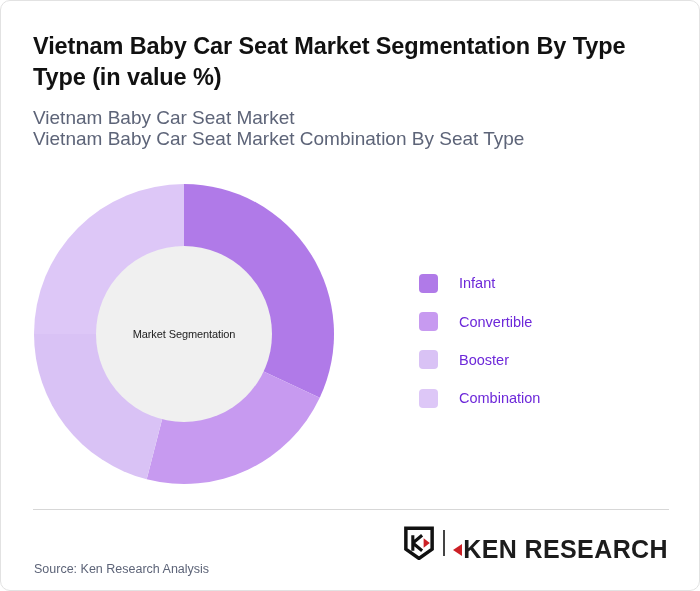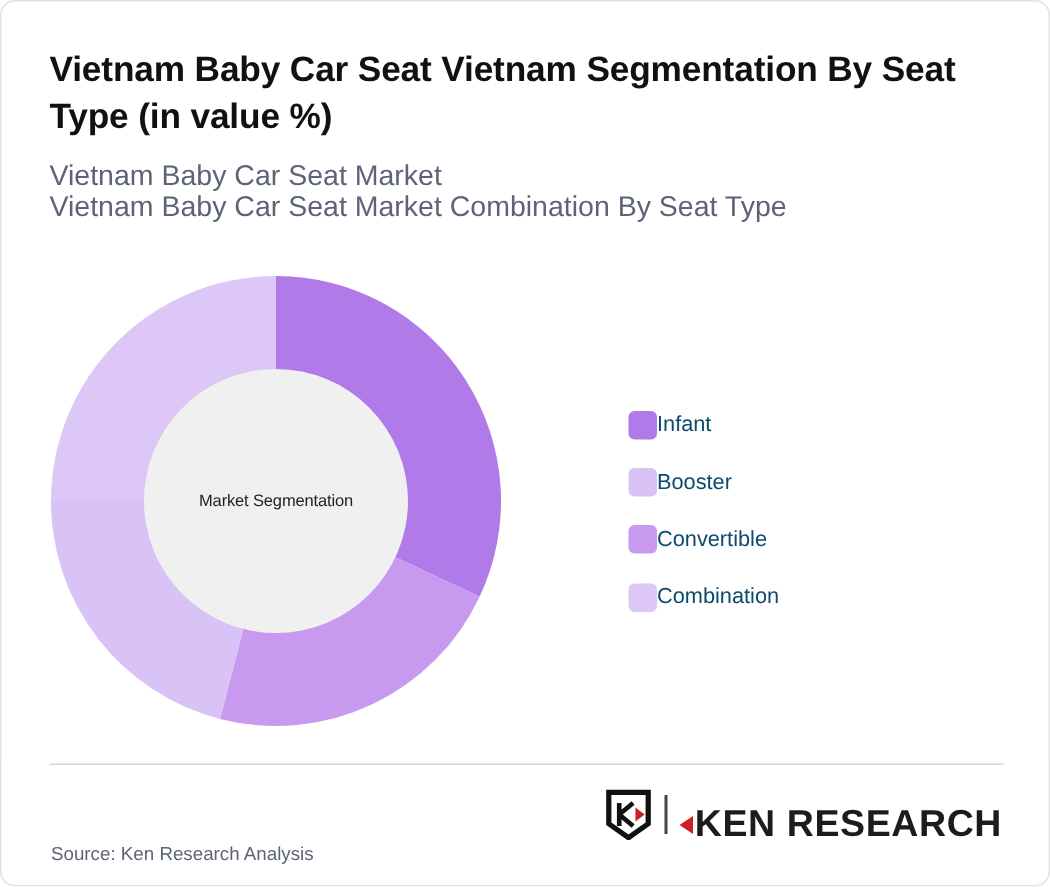--- a/index.html
+++ b/index.html
@@ -98,22 +98,23 @@
     align-items: center;
     height: 38.4px;
   }
   .legend-swatch {
     width: 19px;
     height: 19px;
     border-radius: 4px;
     flex: 0 0 auto;
   }
   .legend-label {
+    margin-left: 21px;
     font-size: 14.5px;
-    color: #0c4a6e;
+    color: #6d28d9;
     white-space: nowrap;
   }
 
   
   .divider {
     position: absolute;
     left: 32px;
     top: 508px;
     width: 636px;
     height: 1px;
@@ -165,21 +166,21 @@
     margin-right: 1px;
     margin-top: 1px;
   }
 </style>
 </head>
 <body>
 
 <div class="card">
 
   <div class="header">
-    <h1 class="chart-title">Vietnam Baby Car Seat Vietnam Segmentation By Seat Type (in value %)</h1>
+    <h1 class="chart-title">Vietnam Baby Car Seat Market Segmentation By Type Type (in value %)</h1>
     <div class="subtitles">
       <div class="subtitle">Vietnam Baby Car Seat Market</div>
       <div class="subtitle">Vietnam Baby Car Seat Market Combination By Seat Type</div>
     </div>
   </div>
 
   <div class="plot">
 
     <div class="donut-wrap">
       <svg class="donut-svg" viewBox="0 0 302 302">
@@ -195,26 +196,26 @@
         <span>Market Segmentation</span>
       </div>
     </div>
 
     <div class="legend" id="legend">
         <div class="legend-item">
           <span class="legend-swatch" style="background: rgb(176, 122, 232);"></span>
           <span class="legend-label">Infant</span>
         </div>
         <div class="legend-item">
+          <span class="legend-swatch" style="background: rgb(199, 154, 240);"></span>
+          <span class="legend-label">Convertible</span>
+        </div>
+        <div class="legend-item">
           <span class="legend-swatch" style="background: rgb(217, 194, 245);"></span>
           <span class="legend-label">Booster</span>
-        </div>
-        <div class="legend-item">
-          <span class="legend-swatch" style="background: rgb(199, 154, 240);"></span>
-          <span class="legend-label">Convertible</span>
         </div>
         <div class="legend-item">
           <span class="legend-swatch" style="background: rgb(221, 199, 247);"></span>
           <span class="legend-label">Combination</span>
         </div>
       </div>
   </div>
 
   <div class="divider"></div>
   <div class="source">Source: Ken Research Analysis</div>

